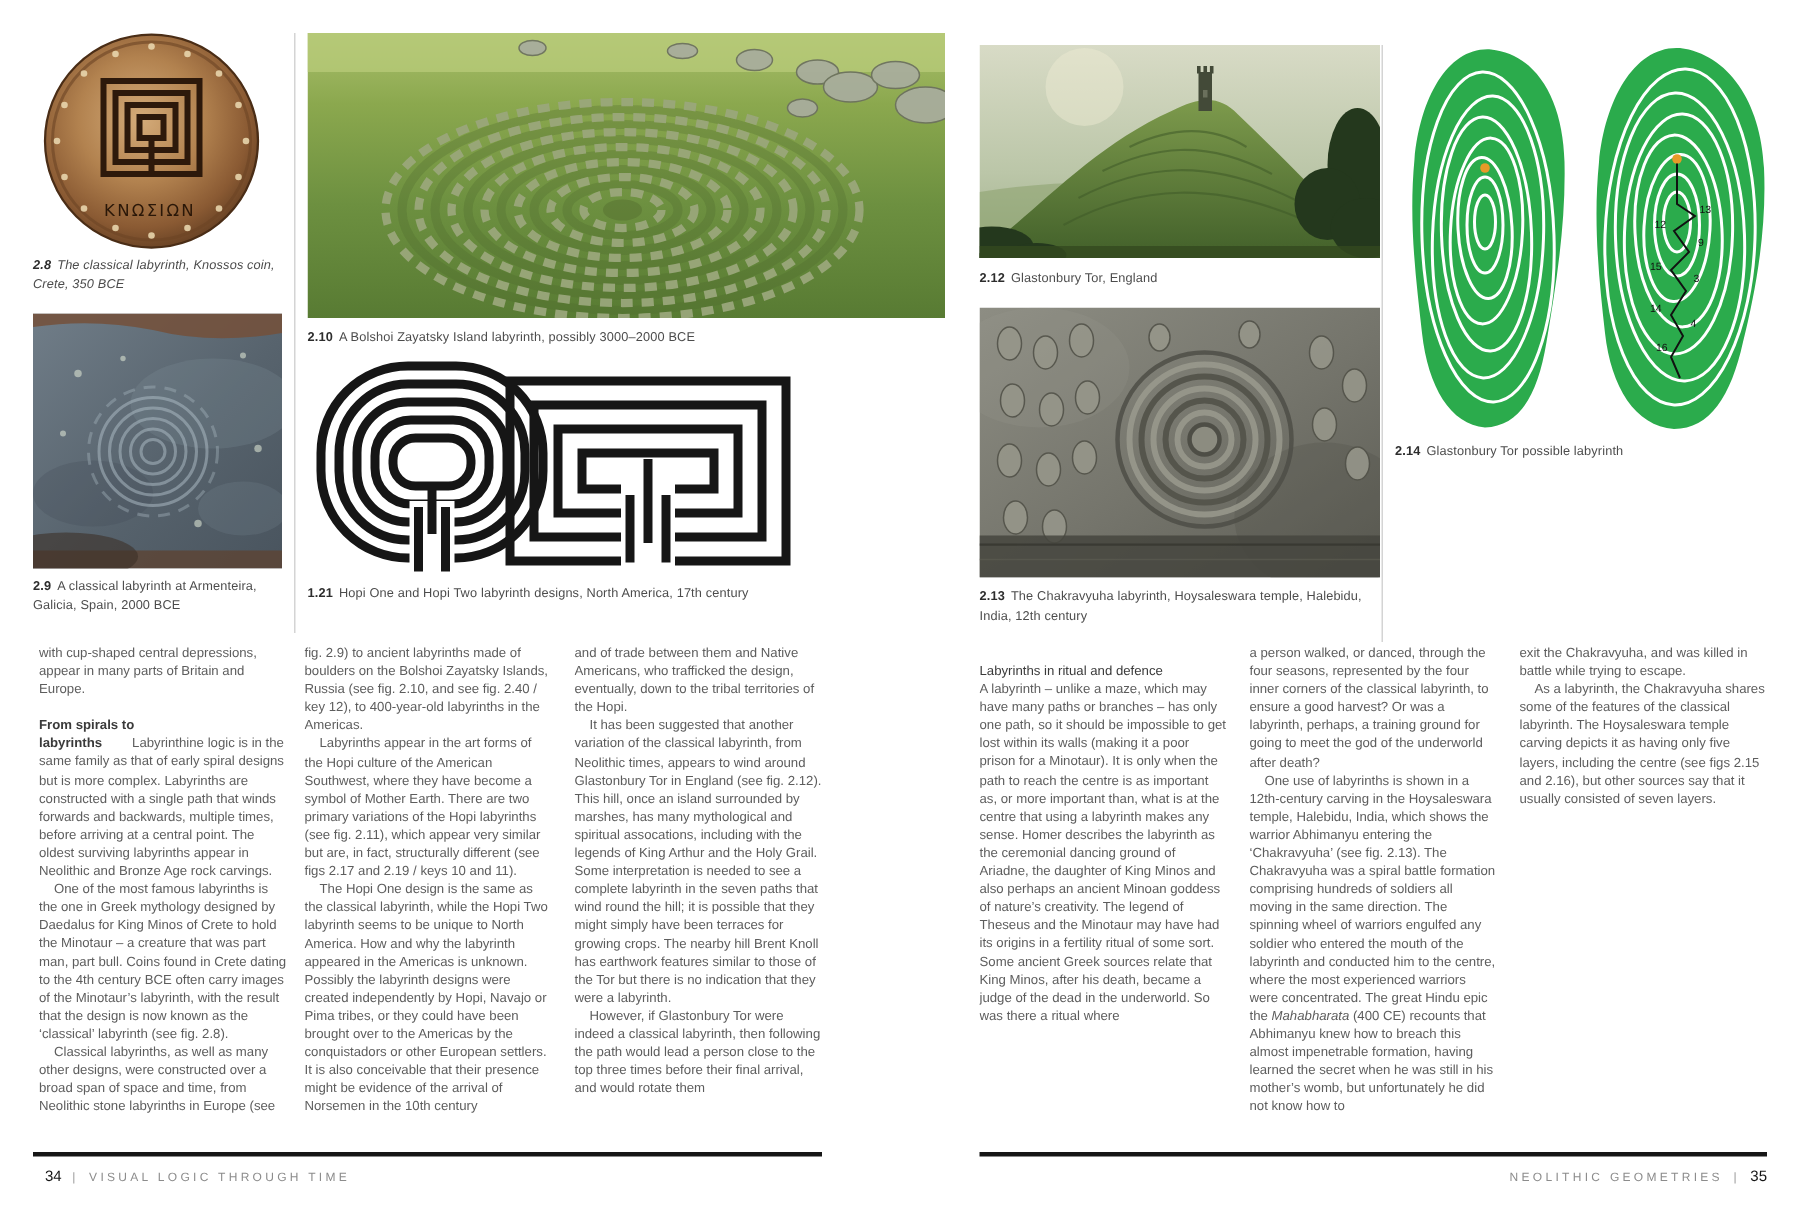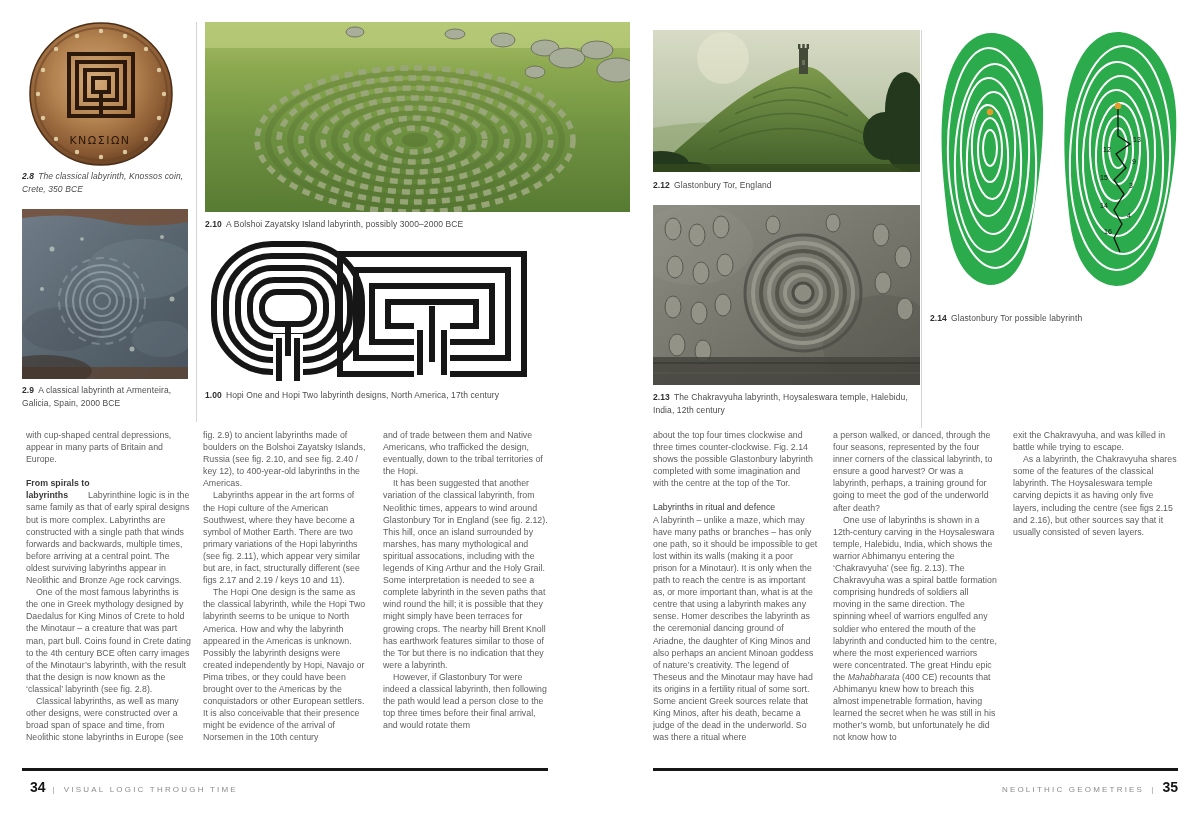--- a/index.html
+++ b/index.html
@@ -17,21 +17,21 @@
   .col p.ind{text-indent:10px;}
   .col p.gap{margin-top:12px;}
   .runin{font-weight:bold;color:#3a3a3a;margin-right:20px;}
   .bhead{font-weight:normal;color:#3a3a3a;}
   .ital{font-style:italic;}
   
   .vdiv{width:1px;background:#d4d4d4;}
   .rule{height:3px;background:#161616;}
   
   .footer{font-size:8px;letter-spacing:2.2px;color:#8c8c8c;white-space:nowrap;}
-  .folio{font-size:14px;font-weight:bold;color:#141414;letter-spacing:0;}
+  .folio{font-size:10px;font-weight:normal;color:#141414;letter-spacing:0;}
   .fsep{margin:0 7px;color:#9a9a9a;}
   figure{margin:0;}
   svg{display:block;}
 </style>
 </head>
 <body>
 
 <figure class="abs" style="left:25px;top:20px;">
   <svg width="150" height="148" viewBox="0 0 150 148">
     <defs>
@@ -198,21 +198,21 @@
     <rect x="78" y="60" width="36" height="68" fill="#ffffff"></rect>
     <g stroke="#161616" stroke-width="6" fill="none">
       <line x1="84" y1="125" x2="84" y2="80"></line>
       <line x1="108" y1="125" x2="108" y2="80"></line>
       <line x1="96" y1="112" x2="96" y2="56"></line>
     </g>
   </svg>
 </figure>
 
 <div class="abs cap" style="left:205px;top:389px;width:425px;">
-  <span class="no">1.00</span><span>Hopi One and Hopi Two labyrinth designs, North America, 17th century</span>
+  <span class="no">1.21</span><span>Hopi One and Hopi Two labyrinth designs, North America, 17th century</span>
 </div>
 
 <div class="abs vdiv" style="left:196px;top:22px;height:400px;"></div>
 
 <figure class="abs" style="left:653px;top:30px;">
   <svg width="267" height="142" viewBox="0 0 267 142">
     <defs>
       <linearGradient id="skyG" x1="0" y1="0" x2="0" y2="1">
         <stop offset="0%" stop-color="#d8dbc6"></stop>
         <stop offset="60%" stop-color="#bbc6a8"></stop>
@@ -349,21 +349,21 @@
       <text x="76" y="136">9</text>
       <text x="44" y="152">15</text>
       <text x="73" y="160">3</text>
       <text x="44" y="180">14</text>
       <text x="71" y="190">4</text>
       <text x="48" y="206">16</text>
     </g>
   </svg>
 </figure>
 
-<div class="abs cap" style="left:930px;top:312px;width:250px;">
+<div class="abs cap" style="left:930px;top:294px;width:250px;">
   <span class="no">2.14</span><span>Glastonbury Tor possible labyrinth</span>
 </div>
 
 <div class="abs col" style="left:26px;top:429px;">
   <p>with cup-shaped central depressions, appear in many parts of Britain and Europe.</p>
   <p class="gap"><span class="runin">From spirals to labyrinths</span><span>Labyrinthine logic is in the same family as that of early spiral designs but is more complex. Labyrinths are constructed with a single path that winds forwards and backwards, multiple times, before arriving at a central point. The oldest surviving labyrinths appear in Neolithic and Bronze Age rock carvings.</span></p>
   <p class="ind">One of the most famous labyrinths is the one in Greek mythology designed by Daedalus for King Minos of Crete to hold the Minotaur – a creature that was part man, part bull. Coins found in Crete dating to the 4th century BCE often carry images of the Minotaur’s labyrinth, with the result that the design is now known as the ‘classical’ labyrinth (see fig. 2.8).</p>
   <p class="ind">Classical labyrinths, as well as many other designs, were constructed over a broad span of space and time, from Neolithic stone labyrinths in Europe (see</p>
 </div>
 
@@ -373,21 +373,20 @@
   <p class="ind">The Hopi One design is the same as the classical labyrinth, while the Hopi Two labyrinth seems to be unique to North America. How and why the labyrinth appeared in the Americas is unknown. Possibly the labyrinth designs were created independently by Hopi, Navajo or Pima tribes, or they could have been brought over to the Americas by the conquistadors or other European settlers. It is also conceivable that their presence might be evidence of the arrival of Norsemen in the 10th century</p>
 </div>
 
 <div class="abs col" style="left:383px;top:429px;">
   <p>and of trade between them and Native Americans, who trafficked the design, eventually, down to the tribal territories of the Hopi.</p>
   <p class="ind">It has been suggested that another variation of the classical labyrinth, from Neolithic times, appears to wind around Glastonbury Tor in England (see fig. 2.12). This hill, once an island surrounded by marshes, has many mythological and spiritual assocations, including with the legends of King Arthur and the Holy Grail. Some interpretation is needed to see a complete labyrinth in the seven paths that wind round the hill; it is possible that they might simply have been terraces for growing crops. The nearby hill Brent Knoll has earthwork features similar to those of the Tor but there is no indication that they were a labyrinth.</p>
   <p class="ind">However, if Glastonbury Tor were indeed a classical labyrinth, then following the path would lead a person close to the top three times before their final arrival, and would rotate them</p>
 </div>
 
 <div class="abs col" style="left:653px;top:429px;">
-  <p>about the top four times clockwise and three times counter-clockwise. Fig. 2.14 shows the possible Glastonbury labyrinth completed with some imagination and with the centre at the top of the Tor.</p>
   <p class="gap bhead">Labyrinths in ritual and defence</p>
   <p>A labyrinth – unlike a maze, which may have many paths or branches – has only one path, so it should be impossible to get lost within its walls (making it a poor prison for a Minotaur). It is only when the path to reach the centre is as important as, or more important than, what is at the centre that using a labyrinth makes any sense. Homer describes the labyrinth as the ceremonial dancing ground of Ariadne, the daughter of King Minos and also perhaps an ancient Minoan goddess of nature’s creativity. The legend of Theseus and the Minotaur may have had its origins in a fertility ritual of some sort. Some ancient Greek sources relate that King Minos, after his death, became a judge of the dead in the underworld. So was there a ritual where</p>
 </div>
 
 <div class="abs col" style="left:833px;top:429px;">
   <p>a person walked, or danced, through the four seasons, represented by the four inner corners of the classical labyrinth, to ensure a good harvest? Or was a labyrinth, perhaps, a training ground for going to meet the god of the underworld after death?</p>
   <p class="ind"><span>One use of labyrinths is shown in a 12th-century carving in the Hoysaleswara temple, Halebidu, India, which shows the warrior Abhimanyu entering the ‘Chakravyuha’ (see fig. 2.13). The Chakravyuha was a spiral battle formation comprising hundreds of soldiers all moving in the same direction. The spinning wheel of warriors engulfed any soldier who entered the mouth of the labyrinth and conducted him to the centre, where the most experienced warriors were concentrated. The great Hindu epic the </span><span class="ital">Mahabharata</span><span> (400 CE) recounts that Abhimanyu knew how to breach this almost impenetrable formation, having learned the secret when he was still in his mother’s womb, but unfortunately he did not know how to</span></p>
 </div>
 
 <div class="abs col" style="left:1013px;top:429px;">

